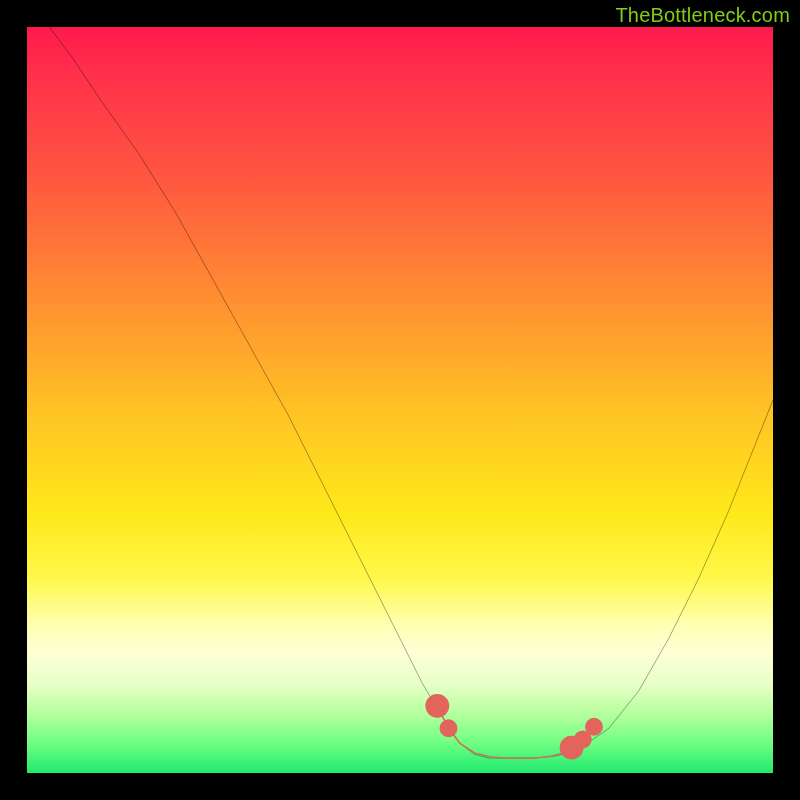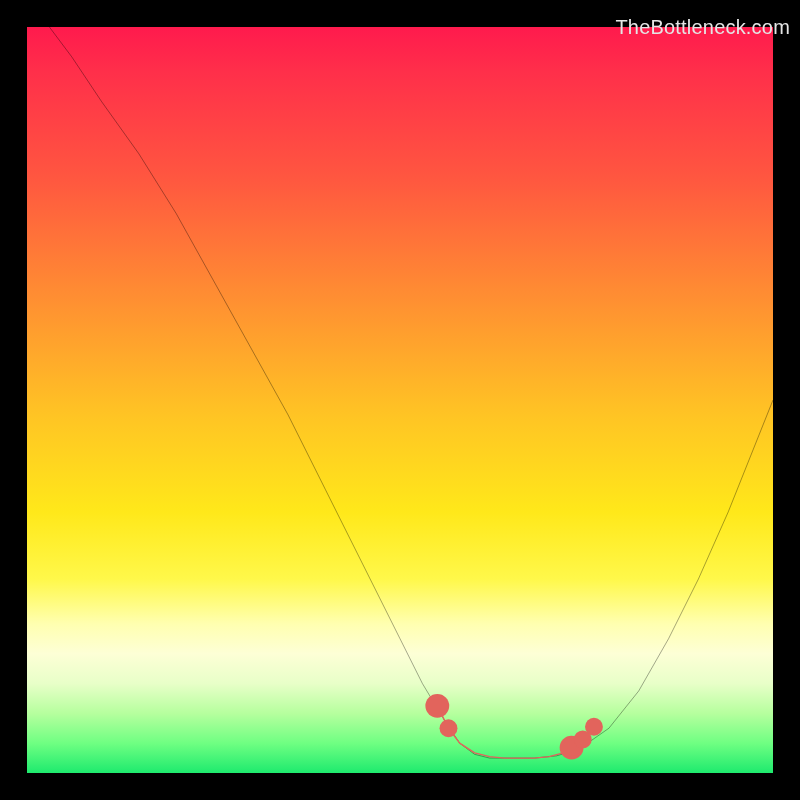--- a/index.html
+++ b/index.html
@@ -46,23 +46,23 @@
   .curve {
     position: absolute;
     left: 0;
     top: 0;
     width: 746px;
     height: 746px;
     pointer-events: none;
   }
   .attrib {
     position: absolute;
-    top: 16px;
+    top: 4px;
     right: 10px;
-    color: #e5e5e5;
+    color: #84cc16;
     font-size: 20px;
     letter-spacing: 0.2px;
   }
 </style>
 </head>
 <body>
 
 <div class="frame">
   <div class="plot">
     <svg class="curve" viewBox="0 0 100 100" preserveAspectRatio="none">

